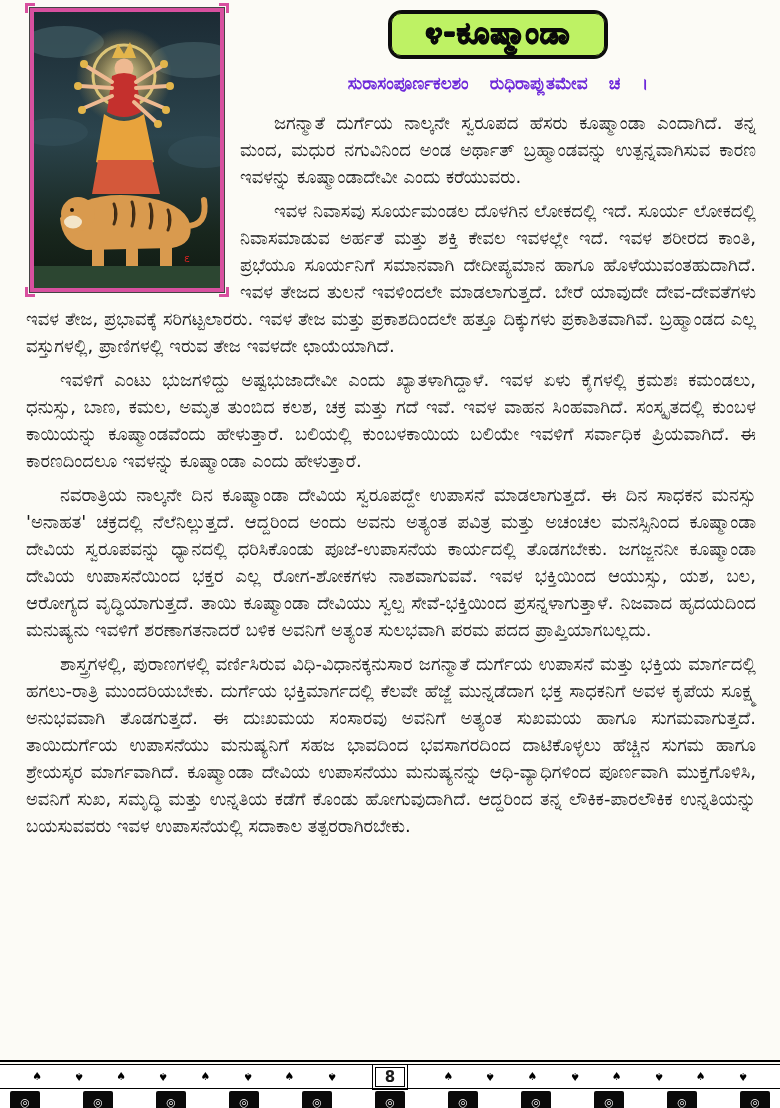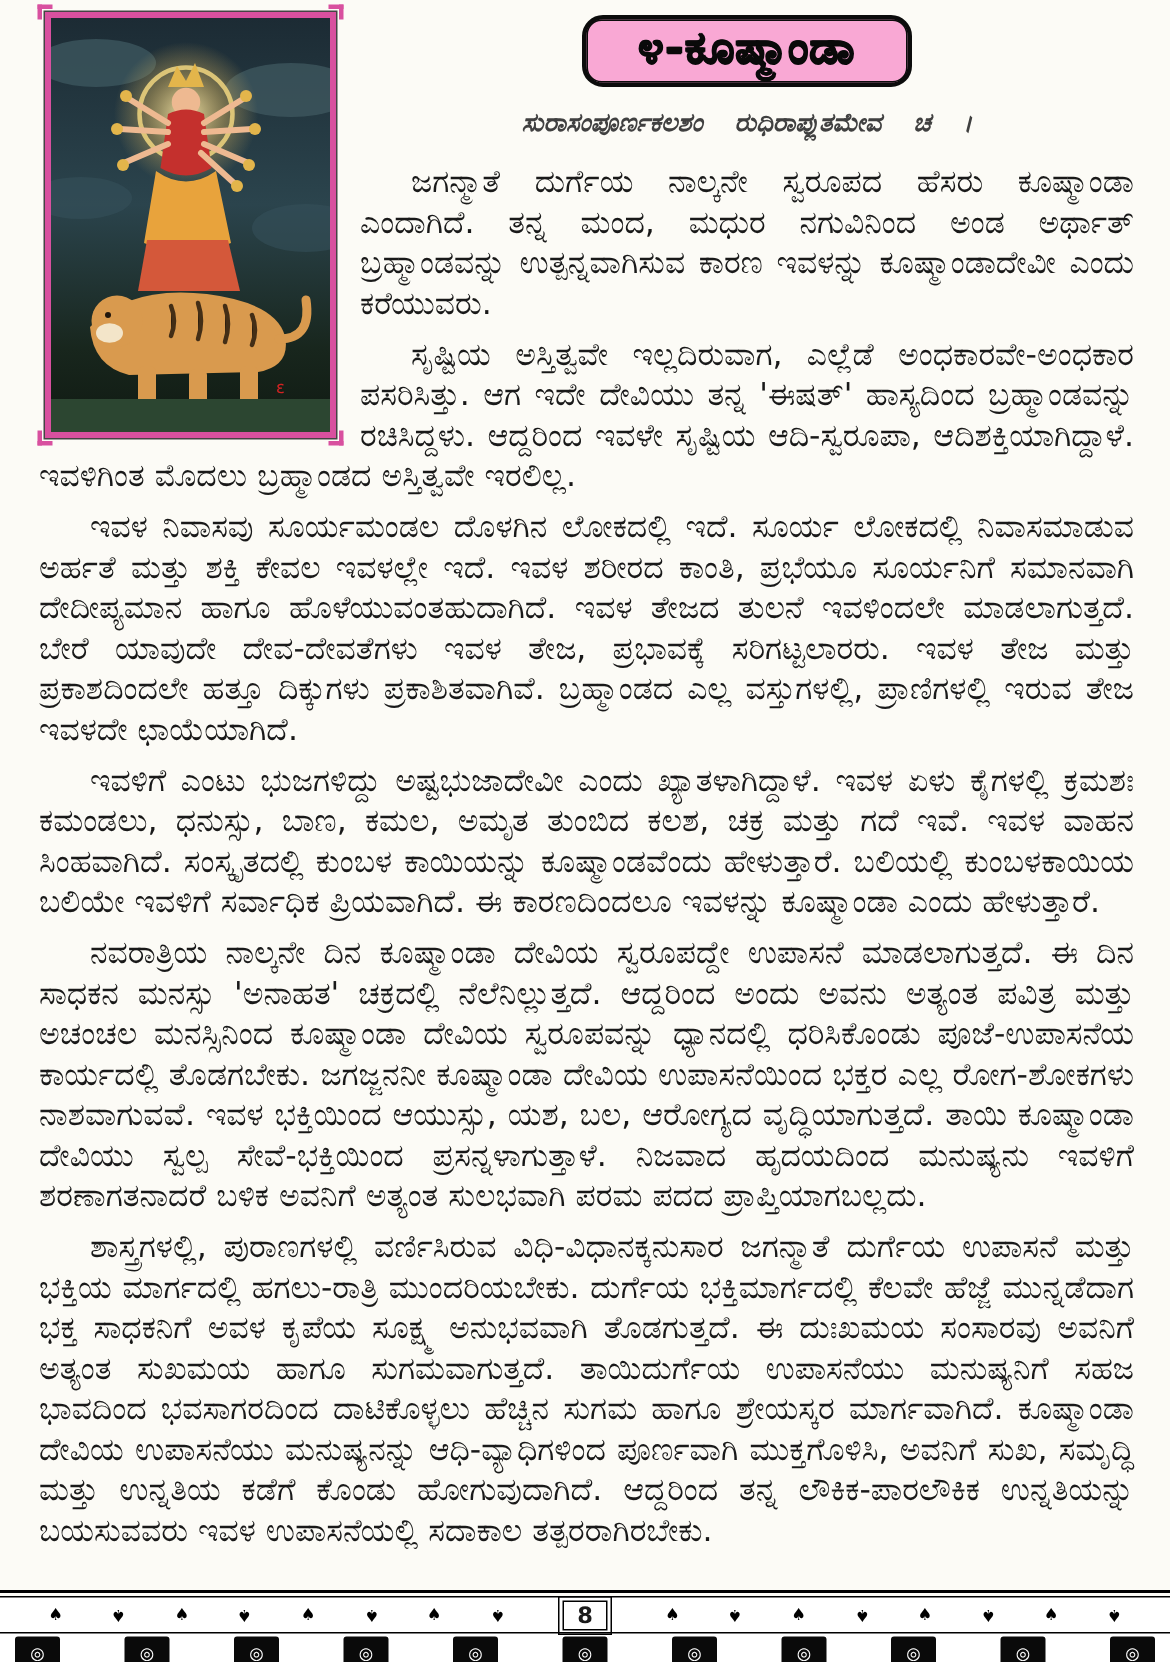--- a/index.html
+++ b/index.html
@@ -37,52 +37,51 @@
   .corner.bl { bottom: -9px; left: -9px; border-right: none; border-top: none; }
   .corner.br { bottom: -9px; right: -9px; border-left: none; border-top: none; }
 
   
   .title-wrap { overflow: hidden; text-align: center; padding-top: 2px; }
   .title-box {
     display: inline-block;
     border: 3px solid #0c0c0c;
     border-radius: 14px;
     padding: 0;
-    background: #f9a8d4;
+    background: #bef264;
   }
   .title-inner {
     display: block;
     border: 1.5px solid #0c0c0c;
     border-radius: 10px;
     padding: 1px 34px 4px;
     font-size: 30px;
     font-weight: 800;
     letter-spacing: 1px;
     color: #0a0a0a;
     text-shadow: 0.7px 0 0 currentColor, -0.7px 0 0 currentColor, 0 0.5px 0 currentColor;
   }
 
   
   .shloka {
     overflow: hidden;
     text-align: center;
     font-weight: bold;
-    font-style: italic;
     font-size: 17px;
     line-height: 1.65;
     margin: 10px 0 12px;
-    color: #404040;
+    color: #6d28d9;
   }
   .shloka .line { display: block; word-spacing: 0.9em; }
 
   
   p.body {
     text-align: justify;
     text-indent: 34px;
-    font-size: 21px;
+    font-size: 18px;
     line-height: 27px;
     margin: 0 0 7px;
     color: #191919;
   }
 
   
   .footer {
     position: absolute;
     left: 0; right: 0; bottom: 0;
     border-top: 2px solid #000;
@@ -213,21 +212,20 @@
       <div class="title-box">
         <span class="title-inner">೪-ಕೂಷ್ಮಾಂಡಾ</span>
       </div>
     </div>
 
     <div class="shloka">
       <span class="line">ಸುರಾಸಂಪೂರ್ಣಕಲಶಂ ರುಧಿರಾಪ್ಲುತಮೇವ ಚ ।</span>
     </div>
 
     <p class="body">ಜಗನ್ಮಾತೆ ದುರ್ಗೆಯ ನಾಲ್ಕನೇ ಸ್ವರೂಪದ ಹೆಸರು ಕೂಷ್ಮಾಂಡಾ ಎಂದಾಗಿದೆ. ತನ್ನ ಮಂದ, ಮಧುರ ನಗುವಿನಿಂದ ಅಂಡ ಅರ್ಥಾತ್ ಬ್ರಹ್ಮಾಂಡವನ್ನು ಉತ್ಪನ್ನವಾಗಿಸುವ ಕಾರಣ ಇವಳನ್ನು ಕೂಷ್ಮಾಂಡಾದೇವೀ ಎಂದು ಕರೆಯುವರು.</p>
-    <p class="body">ಸೃಷ್ಟಿಯ ಅಸ್ತಿತ್ವವೇ ಇಲ್ಲದಿರುವಾಗ, ಎಲ್ಲೆಡೆ ಅಂಧಕಾರವೇ-ಅಂಧಕಾರ ಪಸರಿಸಿತ್ತು. ಆಗ ಇದೇ ದೇವಿಯು ತನ್ನ 'ಈಷತ್' ಹಾಸ್ಯದಿಂದ ಬ್ರಹ್ಮಾಂಡವನ್ನು ರಚಿಸಿದ್ದಳು. ಆದ್ದರಿಂದ ಇವಳೇ ಸೃಷ್ಟಿಯ ಆದಿ-ಸ್ವರೂಪಾ, ಆದಿಶಕ್ತಿಯಾಗಿದ್ದಾಳೆ. ಇವಳಿಗಿಂತ ಮೊದಲು ಬ್ರಹ್ಮಾಂಡದ ಅಸ್ತಿತ್ವವೇ ಇರಲಿಲ್ಲ.</p>
     <p class="body">ಇವಳ ನಿವಾಸವು ಸೂರ್ಯಮಂಡಲ ದೊಳಗಿನ ಲೋಕದಲ್ಲಿ ಇದೆ. ಸೂರ್ಯ ಲೋಕದಲ್ಲಿ ನಿವಾಸಮಾಡುವ ಅರ್ಹತೆ ಮತ್ತು ಶಕ್ತಿ ಕೇವಲ ಇವಳಲ್ಲೇ ಇದೆ. ಇವಳ ಶರೀರದ ಕಾಂತಿ, ಪ್ರಭೆಯೂ ಸೂರ್ಯನಿಗೆ ಸಮಾನವಾಗಿ ದೇದೀಪ್ಯಮಾನ ಹಾಗೂ ಹೊಳೆಯುವಂತಹುದಾಗಿದೆ. ಇವಳ ತೇಜದ ತುಲನೆ ಇವಳಿಂದಲೇ ಮಾಡಲಾಗುತ್ತದೆ. ಬೇರೆ ಯಾವುದೇ ದೇವ-ದೇವತೆಗಳು ಇವಳ ತೇಜ, ಪ್ರಭಾವಕ್ಕೆ ಸರಿಗಟ್ಟಲಾರರು. ಇವಳ ತೇಜ ಮತ್ತು ಪ್ರಕಾಶದಿಂದಲೇ ಹತ್ತೂ ದಿಕ್ಕುಗಳು ಪ್ರಕಾಶಿತವಾಗಿವೆ. ಬ್ರಹ್ಮಾಂಡದ ಎಲ್ಲ ವಸ್ತುಗಳಲ್ಲಿ, ಪ್ರಾಣಿಗಳಲ್ಲಿ ಇರುವ ತೇಜ ಇವಳದೇ ಛಾಯೆಯಾಗಿದೆ.</p>
     <p class="body">ಇವಳಿಗೆ ಎಂಟು ಭುಜಗಳಿದ್ದು ಅಷ್ಟಭುಜಾದೇವೀ ಎಂದು ಖ್ಯಾತಳಾಗಿದ್ದಾಳೆ. ಇವಳ ಏಳು ಕೈಗಳಲ್ಲಿ ಕ್ರಮಶಃ ಕಮಂಡಲು, ಧನುಸ್ಸು, ಬಾಣ, ಕಮಲ, ಅಮೃತ ತುಂಬಿದ ಕಲಶ, ಚಕ್ರ ಮತ್ತು ಗದೆ ಇವೆ. ಇವಳ ವಾಹನ ಸಿಂಹವಾಗಿದೆ. ಸಂಸ್ಕೃತದಲ್ಲಿ ಕುಂಬಳ ಕಾಯಿಯನ್ನು ಕೂಷ್ಮಾಂಡವೆಂದು ಹೇಳುತ್ತಾರೆ. ಬಲಿಯಲ್ಲಿ ಕುಂಬಳಕಾಯಿಯ ಬಲಿಯೇ ಇವಳಿಗೆ ಸರ್ವಾಧಿಕ ಪ್ರಿಯವಾಗಿದೆ. ಈ ಕಾರಣದಿಂದಲೂ ಇವಳನ್ನು ಕೂಷ್ಮಾಂಡಾ ಎಂದು ಹೇಳುತ್ತಾರೆ.</p>
     <p class="body">ನವರಾತ್ರಿಯ ನಾಲ್ಕನೇ ದಿನ ಕೂಷ್ಮಾಂಡಾ ದೇವಿಯ ಸ್ವರೂಪದ್ದೇ ಉಪಾಸನೆ ಮಾಡಲಾಗುತ್ತದೆ. ಈ ದಿನ ಸಾಧಕನ ಮನಸ್ಸು 'ಅನಾಹತ' ಚಕ್ರದಲ್ಲಿ ನೆಲೆನಿಲ್ಲುತ್ತದೆ. ಆದ್ದರಿಂದ ಅಂದು ಅವನು ಅತ್ಯಂತ ಪವಿತ್ರ ಮತ್ತು ಅಚಂಚಲ ಮನಸ್ಸಿನಿಂದ ಕೂಷ್ಮಾಂಡಾ ದೇವಿಯ ಸ್ವರೂಪವನ್ನು ಧ್ಯಾನದಲ್ಲಿ ಧರಿಸಿಕೊಂಡು ಪೂಜೆ-ಉಪಾಸನೆಯ ಕಾರ್ಯದಲ್ಲಿ ತೊಡಗಬೇಕು. ಜಗಜ್ಜನನೀ ಕೂಷ್ಮಾಂಡಾ ದೇವಿಯ ಉಪಾಸನೆಯಿಂದ ಭಕ್ತರ ಎಲ್ಲ ರೋಗ-ಶೋಕಗಳು ನಾಶವಾಗುವವೆ. ಇವಳ ಭಕ್ತಿಯಿಂದ ಆಯುಸ್ಸು, ಯಶ, ಬಲ, ಆರೋಗ್ಯದ ವೃದ್ಧಿಯಾಗುತ್ತದೆ. ತಾಯಿ ಕೂಷ್ಮಾಂಡಾ ದೇವಿಯು ಸ್ವಲ್ಪ ಸೇವೆ-ಭಕ್ತಿಯಿಂದ ಪ್ರಸನ್ನಳಾಗುತ್ತಾಳೆ. ನಿಜವಾದ ಹೃದಯದಿಂದ ಮನುಷ್ಯನು ಇವಳಿಗೆ ಶರಣಾಗತನಾದರೆ ಬಳಿಕ ಅವನಿಗೆ ಅತ್ಯಂತ ಸುಲಭವಾಗಿ ಪರಮ ಪದದ ಪ್ರಾಪ್ತಿಯಾಗಬಲ್ಲದು.</p>
     <p class="body">ಶಾಸ್ತ್ರಗಳಲ್ಲಿ, ಪುರಾಣಗಳಲ್ಲಿ ವರ್ಣಿಸಿರುವ ವಿಧಿ-ವಿಧಾನಕ್ಕನುಸಾರ ಜಗನ್ಮಾತೆ ದುರ್ಗೆಯ ಉಪಾಸನೆ ಮತ್ತು ಭಕ್ತಿಯ ಮಾರ್ಗದಲ್ಲಿ ಹಗಲು-ರಾತ್ರಿ ಮುಂದರಿಯಬೇಕು. ದುರ್ಗೆಯ ಭಕ್ತಿಮಾರ್ಗದಲ್ಲಿ ಕೆಲವೇ ಹೆಜ್ಜೆ ಮುನ್ನಡೆದಾಗ ಭಕ್ತ ಸಾಧಕನಿಗೆ ಅವಳ ಕೃಪೆಯ ಸೂಕ್ಷ್ಮ ಅನುಭವವಾಗಿ ತೊಡಗುತ್ತದೆ. ಈ ದುಃಖಮಯ ಸಂಸಾರವು ಅವನಿಗೆ ಅತ್ಯಂತ ಸುಖಮಯ ಹಾಗೂ ಸುಗಮವಾಗುತ್ತದೆ. ತಾಯಿದುರ್ಗೆಯ ಉಪಾಸನೆಯು ಮನುಷ್ಯನಿಗೆ ಸಹಜ ಭಾವದಿಂದ ಭವಸಾಗರದಿಂದ ದಾಟಿಕೊಳ್ಳಲು ಹೆಚ್ಚಿನ ಸುಗಮ ಹಾಗೂ ಶ್ರೇಯಸ್ಕರ ಮಾರ್ಗವಾಗಿದೆ. ಕೂಷ್ಮಾಂಡಾ ದೇವಿಯ ಉಪಾಸನೆಯು ಮನುಷ್ಯನನ್ನು ಆಧಿ-ವ್ಯಾಧಿಗಳಿಂದ ಪೂರ್ಣವಾಗಿ ಮುಕ್ತಗೊಳಿಸಿ, ಅವನಿಗೆ ಸುಖ, ಸಮೃದ್ಧಿ ಮತ್ತು ಉನ್ನತಿಯ ಕಡೆಗೆ ಕೊಂಡು ಹೋಗುವುದಾಗಿದೆ. ಆದ್ದರಿಂದ ತನ್ನ ಲೌಕಿಕ-ಪಾರಲೌಕಿಕ ಉನ್ನತಿಯನ್ನು ಬಯಸುವವರು ಇವಳ ಉಪಾಸನೆಯಲ್ಲಿ ಸದಾಕಾಲ ತತ್ಪರರಾಗಿರಬೇಕು.</p>
   </div>
 
   <div class="footer">
     <div class="footer-row1">
       <div class="orn-row1-side">
           <span class="orn-spade">♠</span>

